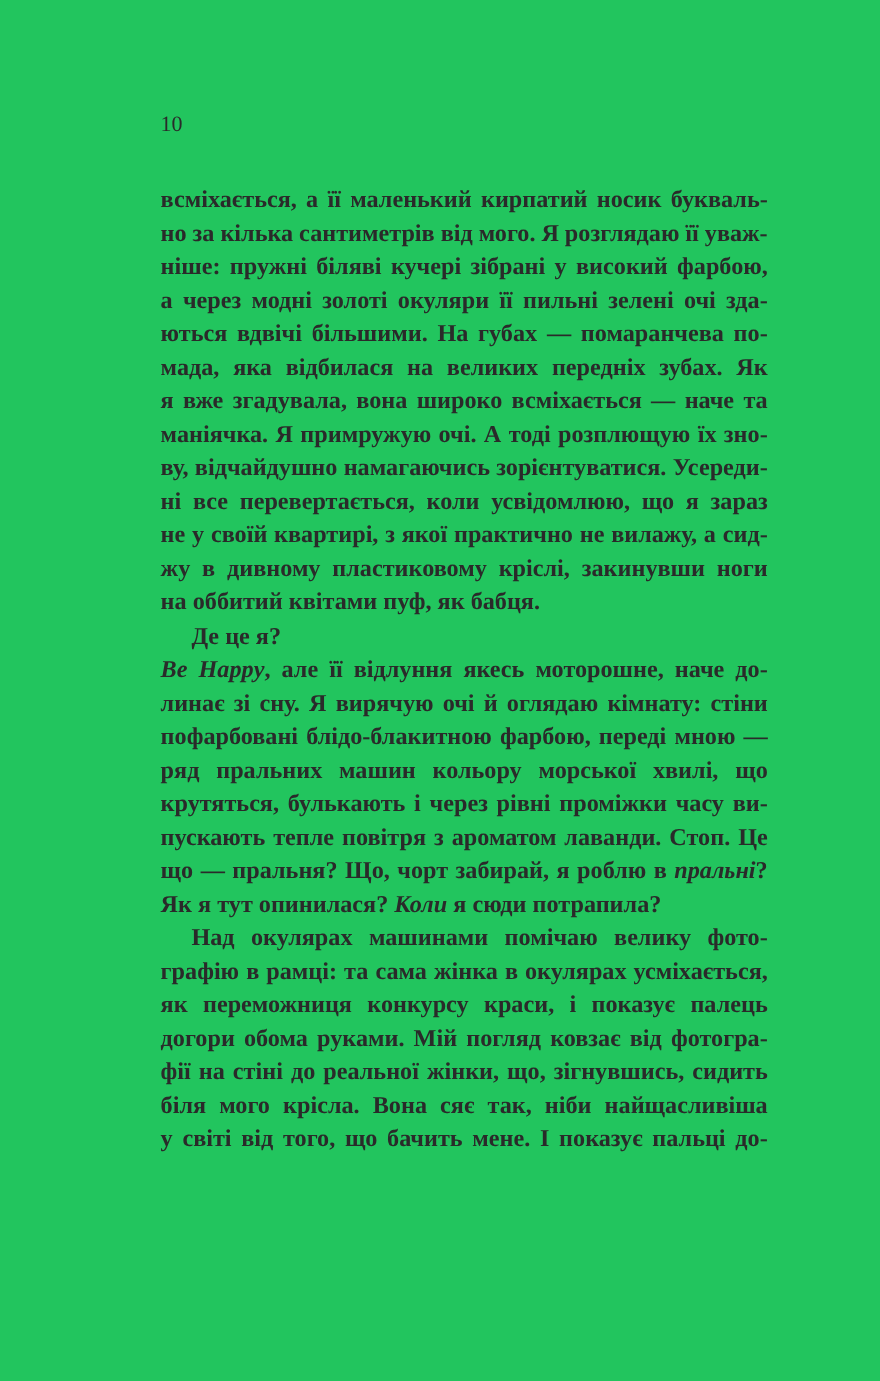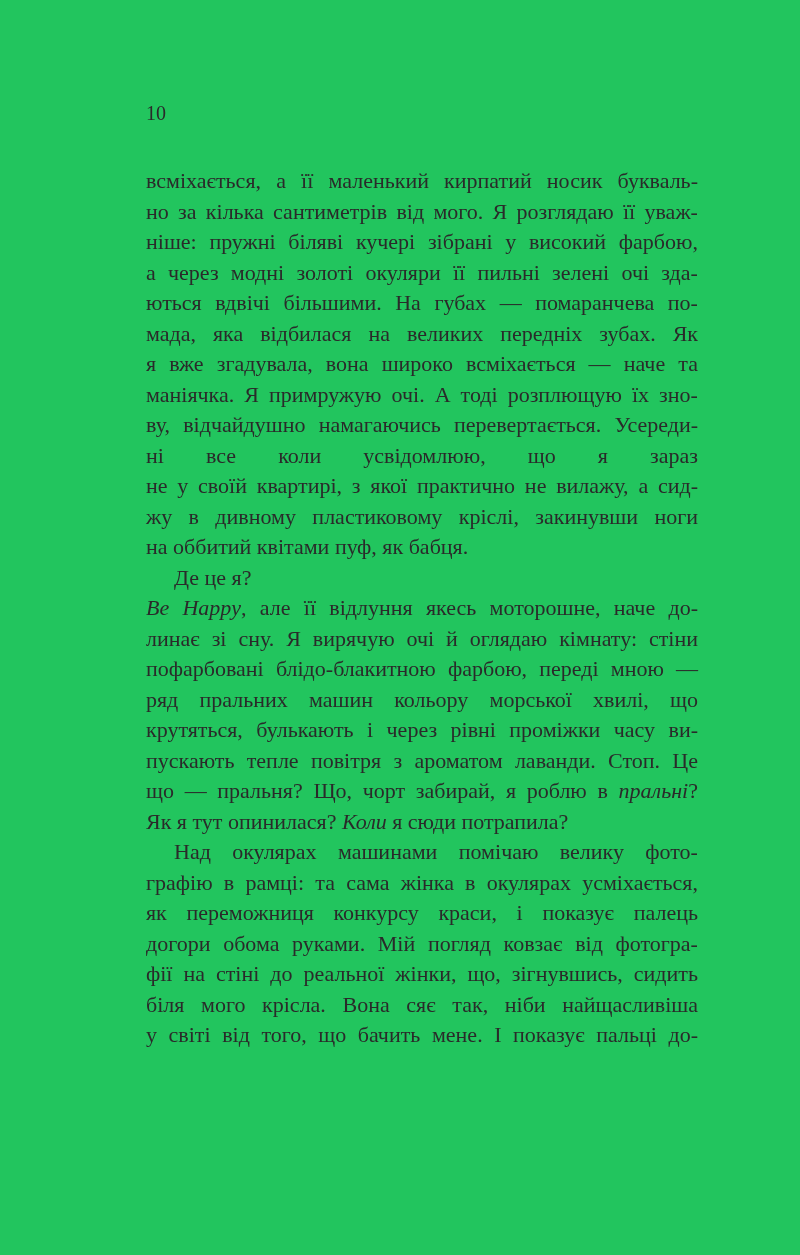--- a/index.html
+++ b/index.html
@@ -31,20 +31,21 @@
     width: 552px;
     font-size: 22px;
     line-height: 30.5px;
     color: #2a2a2a;
   }
   .para { margin: 0; }
   .line {
     height: 30.5px;
     line-height: 30.5px;
     white-space: nowrap;
+    font-weight: bold;
   }
   .line.just {
     display: flex;
     justify-content: space-between;
     white-space: normal;
   }
   .line.indent { padding-left: 28px; }
   .word { flex: 0 0 auto; }
   .seg { white-space: pre; }
   .it { font-style: italic; }
@@ -138,26 +139,27 @@
           <span class="word"><span>А</span></span>
           <span class="word"><span>тоді</span></span>
           <span class="word"><span>розплющую</span></span>
           <span class="word"><span>їх</span></span>
           <span class="word"><span>зно-</span></span>
         </div>
         <div class="line just">
           <span class="word"><span>ву,</span></span>
           <span class="word"><span>відчайдушно</span></span>
           <span class="word"><span>намагаючись</span></span>
-          <span class="word"><span>перевертається.</span></span>
+          <span class="word"><span>зорієнтуватися.</span></span>
           <span class="word"><span>Усереди-</span></span>
         </div>
         <div class="line just">
           <span class="word"><span>ні</span></span>
           <span class="word"><span>все</span></span>
+          <span class="word"><span>перевертається,</span></span>
           <span class="word"><span>коли</span></span>
           <span class="word"><span>усвідомлюю,</span></span>
           <span class="word"><span>що</span></span>
           <span class="word"><span>я</span></span>
           <span class="word"><span>зараз</span></span>
         </div>
         <div class="line just">
           <span class="word"><span>не</span></span>
           <span class="word"><span>у</span></span>
           <span class="word"><span>своїй</span></span>

